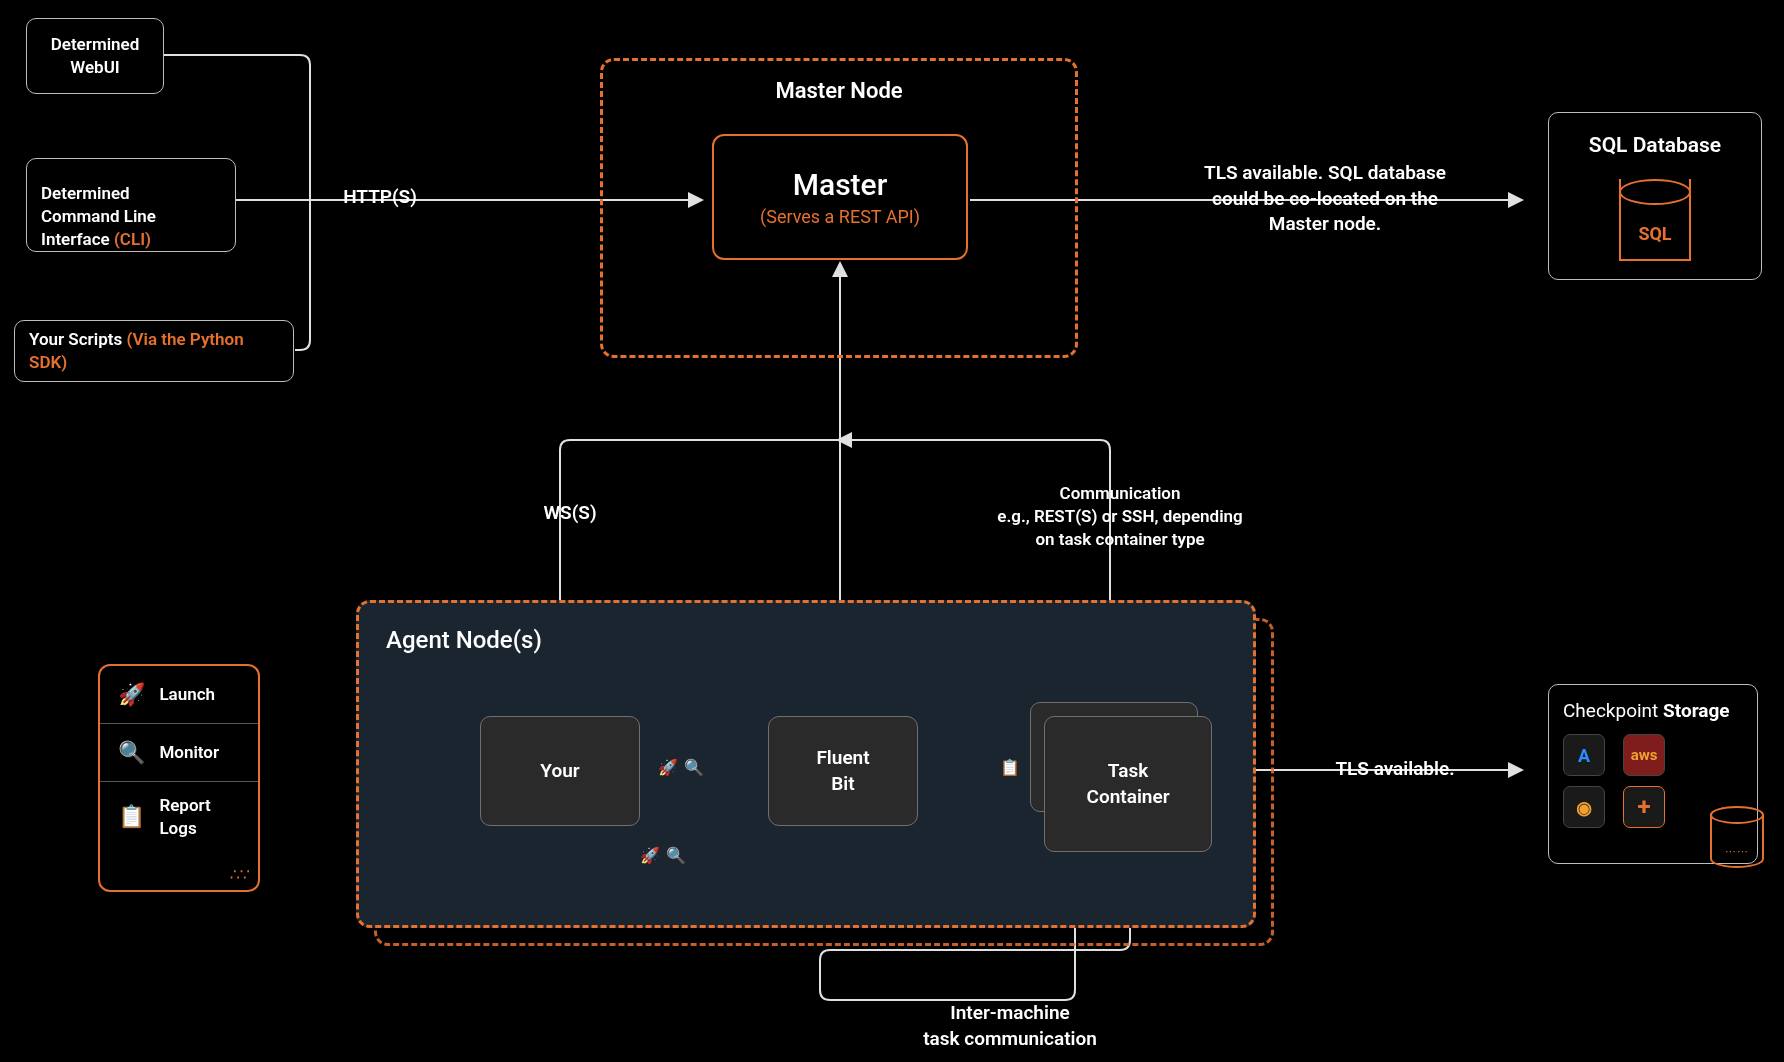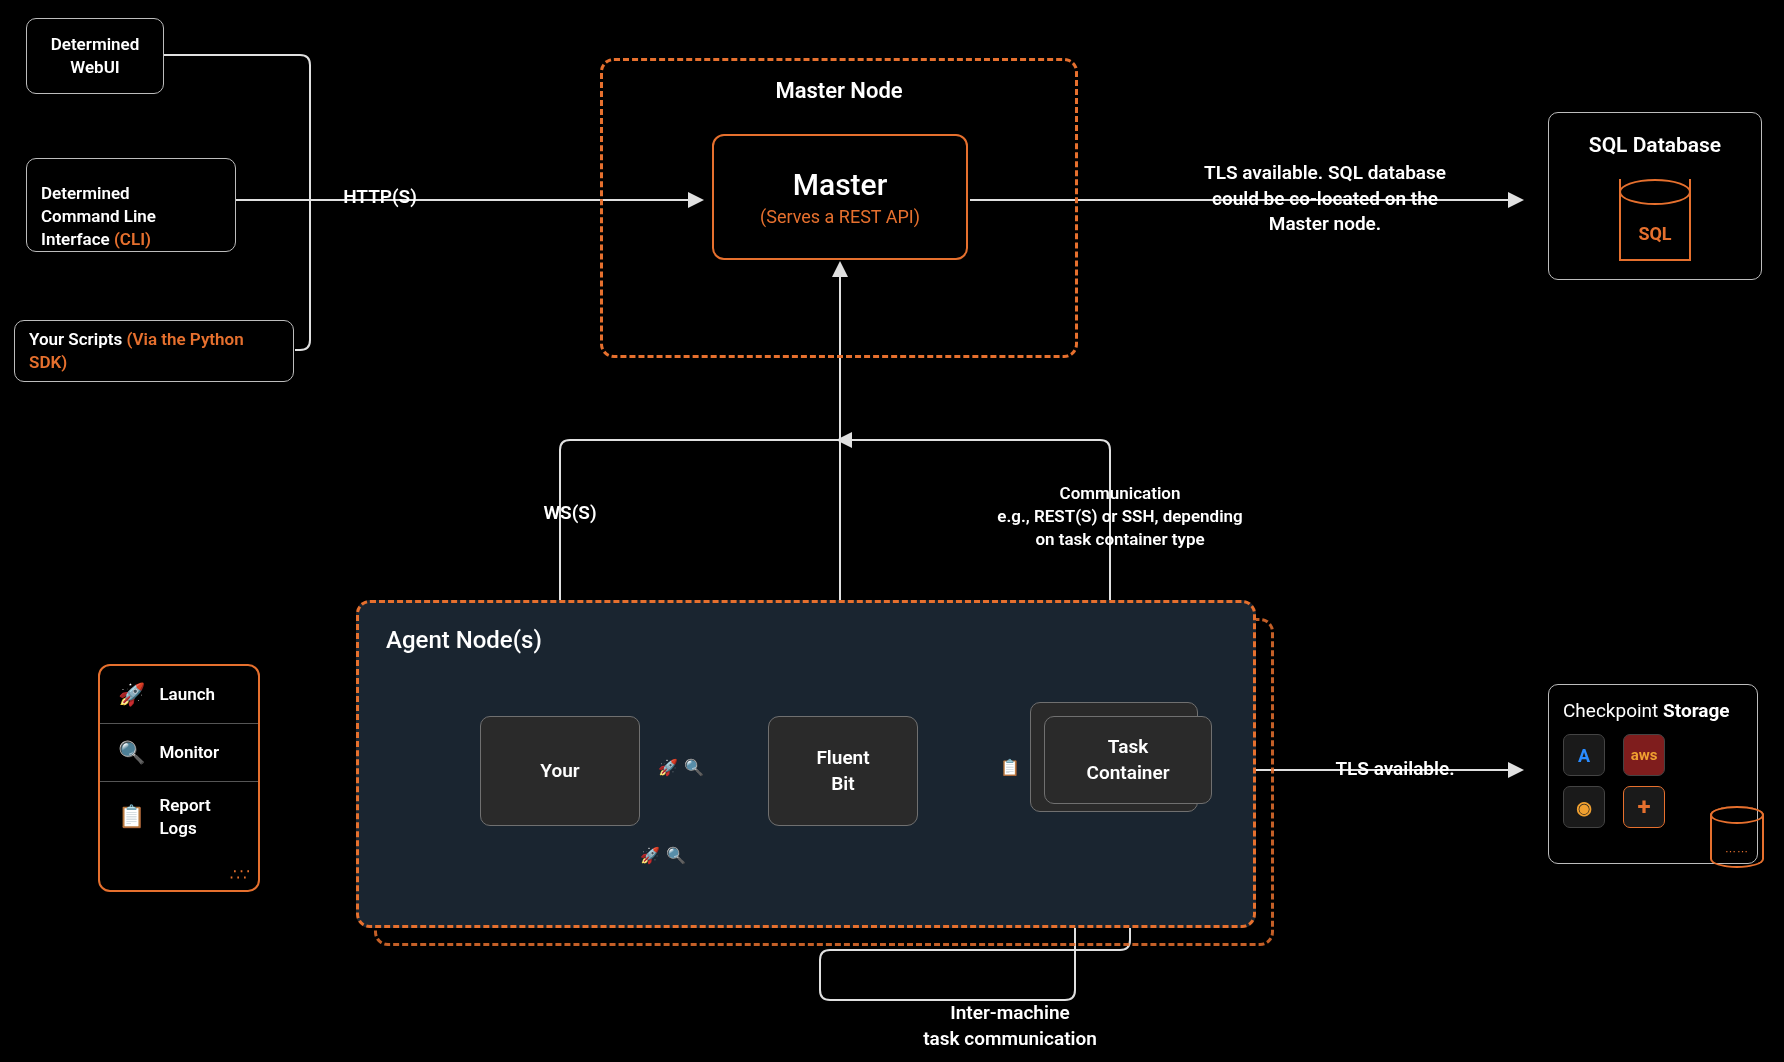--- a/index.html
+++ b/index.html
@@ -106,21 +106,21 @@
 <div class="abs box-dark center-col" style="left:480px; top:716px; width:160px; height:110px;">
   <div class="label">Your</div>
 </div>
 
 <div class="abs box-dark center-col" style="left:768px; top:716px; width:150px; height:110px;border-radius:11px;">
   <div class="label" style="white-space:pre-line;">Fluent
 Bit</div>
 </div>
 
 <div class="abs box-dark" style="left:1030px; top:702px; width:168px; height:110px;"></div>
-<div class="abs box-dark center-col" style="left:1044px; top:716px; width:168px; height:88px;">
+<div class="abs box-dark center-col" style="left:1044px; top:716px; width:168px; height:136px;">
   <div class="label" style="white-space:pre-line;">Task
 Container</div>
 </div>
 
 <div class="abs" style="left:658px; top:758px; display:flex; gap:6px;">
   <span class="orange">🚀</span>
   <span class="orange">🔍</span>
 </div>
 
 <div class="abs orange" style="left:1000px; top:758px;">📋</div>

